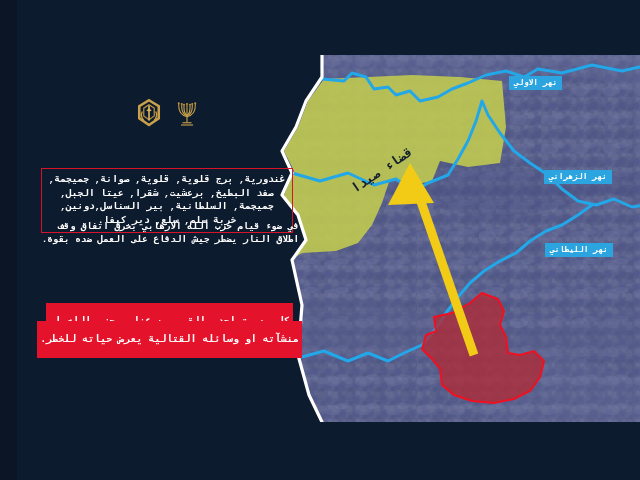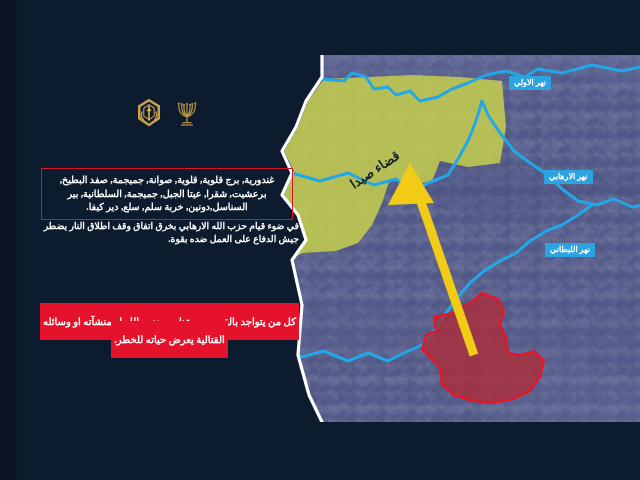--- a/index.html
+++ b/index.html
@@ -6,21 +6,21 @@
     margin: 0;
     padding: 0;
     background: #0b1526;
   }
   #stage {
     position: relative;
     width: 623px;
     height: 480px;
     overflow: hidden;
     background: #0d1b2e;
-    font-family: Liberation Serif, serif;
+    font-family: Liberation Mono, monospace;
   }
 
   
   #map-layer {
     position: absolute;
     left: 245px;
     top: 55px;
     width: 395px;
     height: 367px;
   }
@@ -213,21 +213,21 @@
       <g>
         <line x1="212" y1="300" x2="155" y2="135" stroke="#f2cb16" stroke-width="9" stroke-linecap="butt"></line>
         <polygon points="148,108 172,148 126,150" fill="#f2cb16"></polygon>
       </g>
 
       <path d="M 60,0 L 60,22 L 44,46 L 34,72 L 20,96 L 30,118 L 20,140
                L 36,160 L 44,185 L 30,205 L 40,250 L 36,300 L 47,340 L 60,367" fill="none" stroke="#ffffff" stroke-width="3.2" stroke-linejoin="round" stroke-linecap="round"></path>
     </svg>
 
     <div class="river-label" style="position:absolute;left:247px;top:21px;">نهر الاولي</div>
-    <div class="river-label" style="position:absolute;left:282px;top:115px;">نهر الارهابي</div>
+    <div class="river-label" style="position:absolute;left:282px;top:115px;">نهر الزهراني</div>
     <div class="river-label" style="position:absolute;left:283px;top:188px;">نهر الليطاني</div>
 
     <div id="district-label" style="left:85px;top:107px;">قضاء صيدا</div>
   </div>
 
   <div id="panel">
 
     <div id="emblem-row">
 
       <svg class="emblem" width="30" height="30" viewBox="0 0 40 40">

